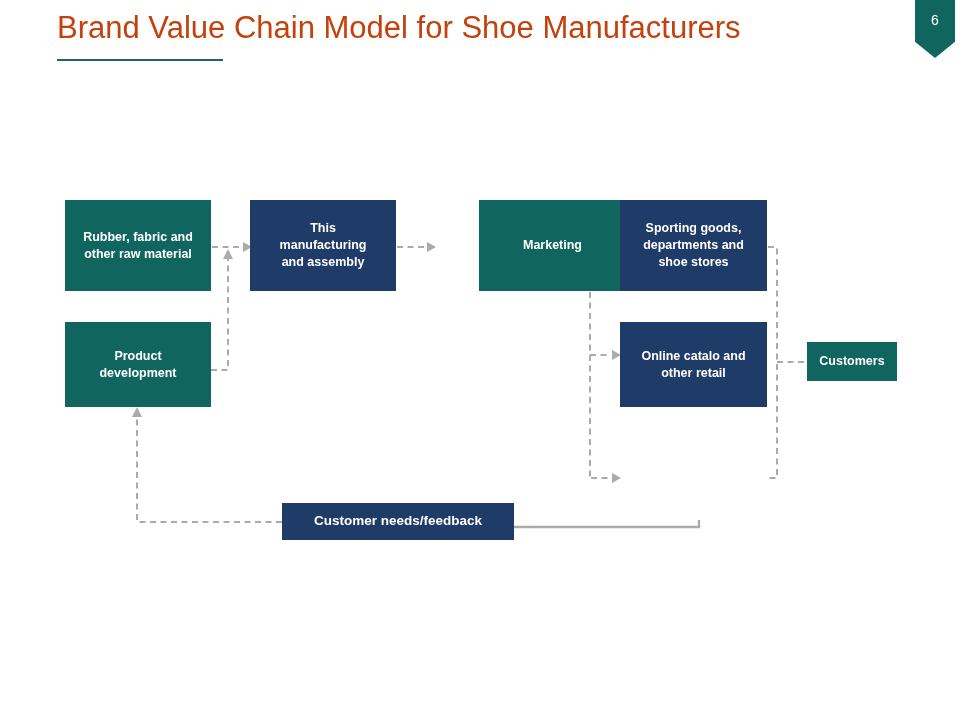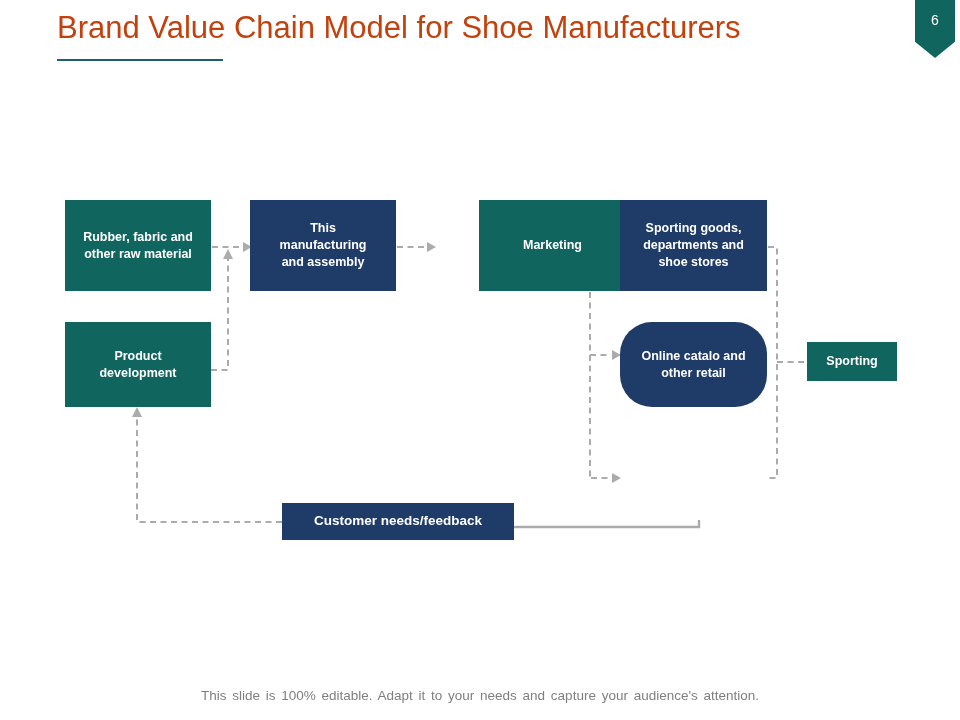--- a/index.html
+++ b/index.html
@@ -31,21 +31,21 @@
     font-size:12.5px;line-height:1.35;box-sizing:border-box;
   }
   .teal{background:var(--teal,#11655f);}
   .navy{background:var(--navy,#1f3b68);}
 
   .n-raw{left:65px;top:200px;width:146px;height:91px;padding:0 18px;}
   .n-mfg{left:250px;top:200px;width:146px;height:91px;padding:0 20px;}
   .n-marketing{left:435px;top:200px;width:147px;height:91px;padding:0 14px;margin-left:44px;}
   .n-sporting{left:620px;top:200px;width:147px;height:91px;padding:0 22px;}
   .n-prodev{left:65px;top:322px;width:146px;height:85px;padding:0 26px;}
-  .n-online{left:620px;top:322px;width:147px;height:85px;padding:0 18px;border-radius:32px;}
+  .n-online{left:620px;top:322px;width:147px;height:85px;padding:0 18px;}
   .n-customers{left:807px;top:342px;width:90px;height:39px;font-size:12.5px;}
   .n-branded{left:620px;top:434px;width:147px;height:86px;padding:0 34px;}
   .n-feedback{left:282px;top:503px;width:232px;height:37px;font-size:13.5px;}
 
   .connector-layer{position:absolute;left:0;top:0;pointer-events:none;}
   .dash{stroke:var(--connector,#ababab);stroke-width:2;fill:none;stroke-dasharray:6 4.5;}
   .solid{stroke:var(--connector,#ababab);stroke-width:2.4;fill:none;}
   .head{fill:var(--connector,#ababab);stroke:none;}
 
   .footer-note{
@@ -105,20 +105,19 @@
   <div class="node navy n-sporting">
     <span>Sporting goods, departments and shoe stores</span>
   </div>
   <div class="node teal n-prodev">
     <span>Product development</span>
   </div>
   <div class="node navy n-online">
     <span>Online catalo and other retail</span>
   </div>
   <div class="node teal n-customers">
-    <span>Sporting</span>
+    <span>Customers</span>
   </div>
   <div class="node navy n-feedback">
     <span>Customer needs/feedback</span>
   </div>
 
-  <div class="footer-note">This slide is 100% editable. Adapt it to your needs and capture your audience's attention.</div>
 </div>
 
 </body></html>

